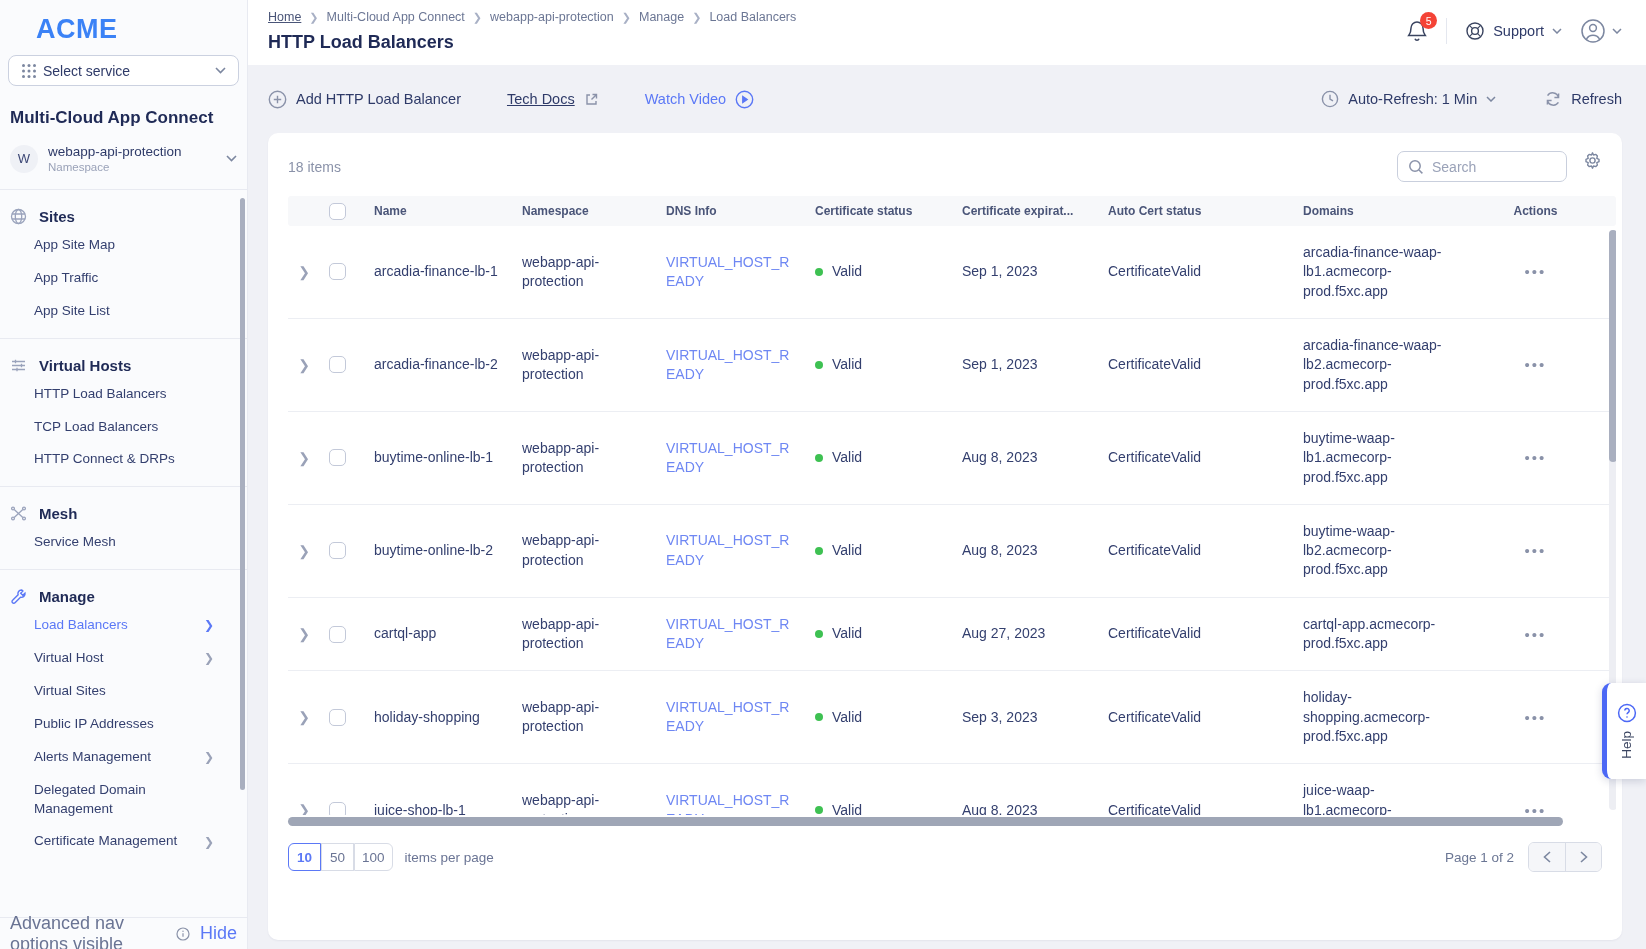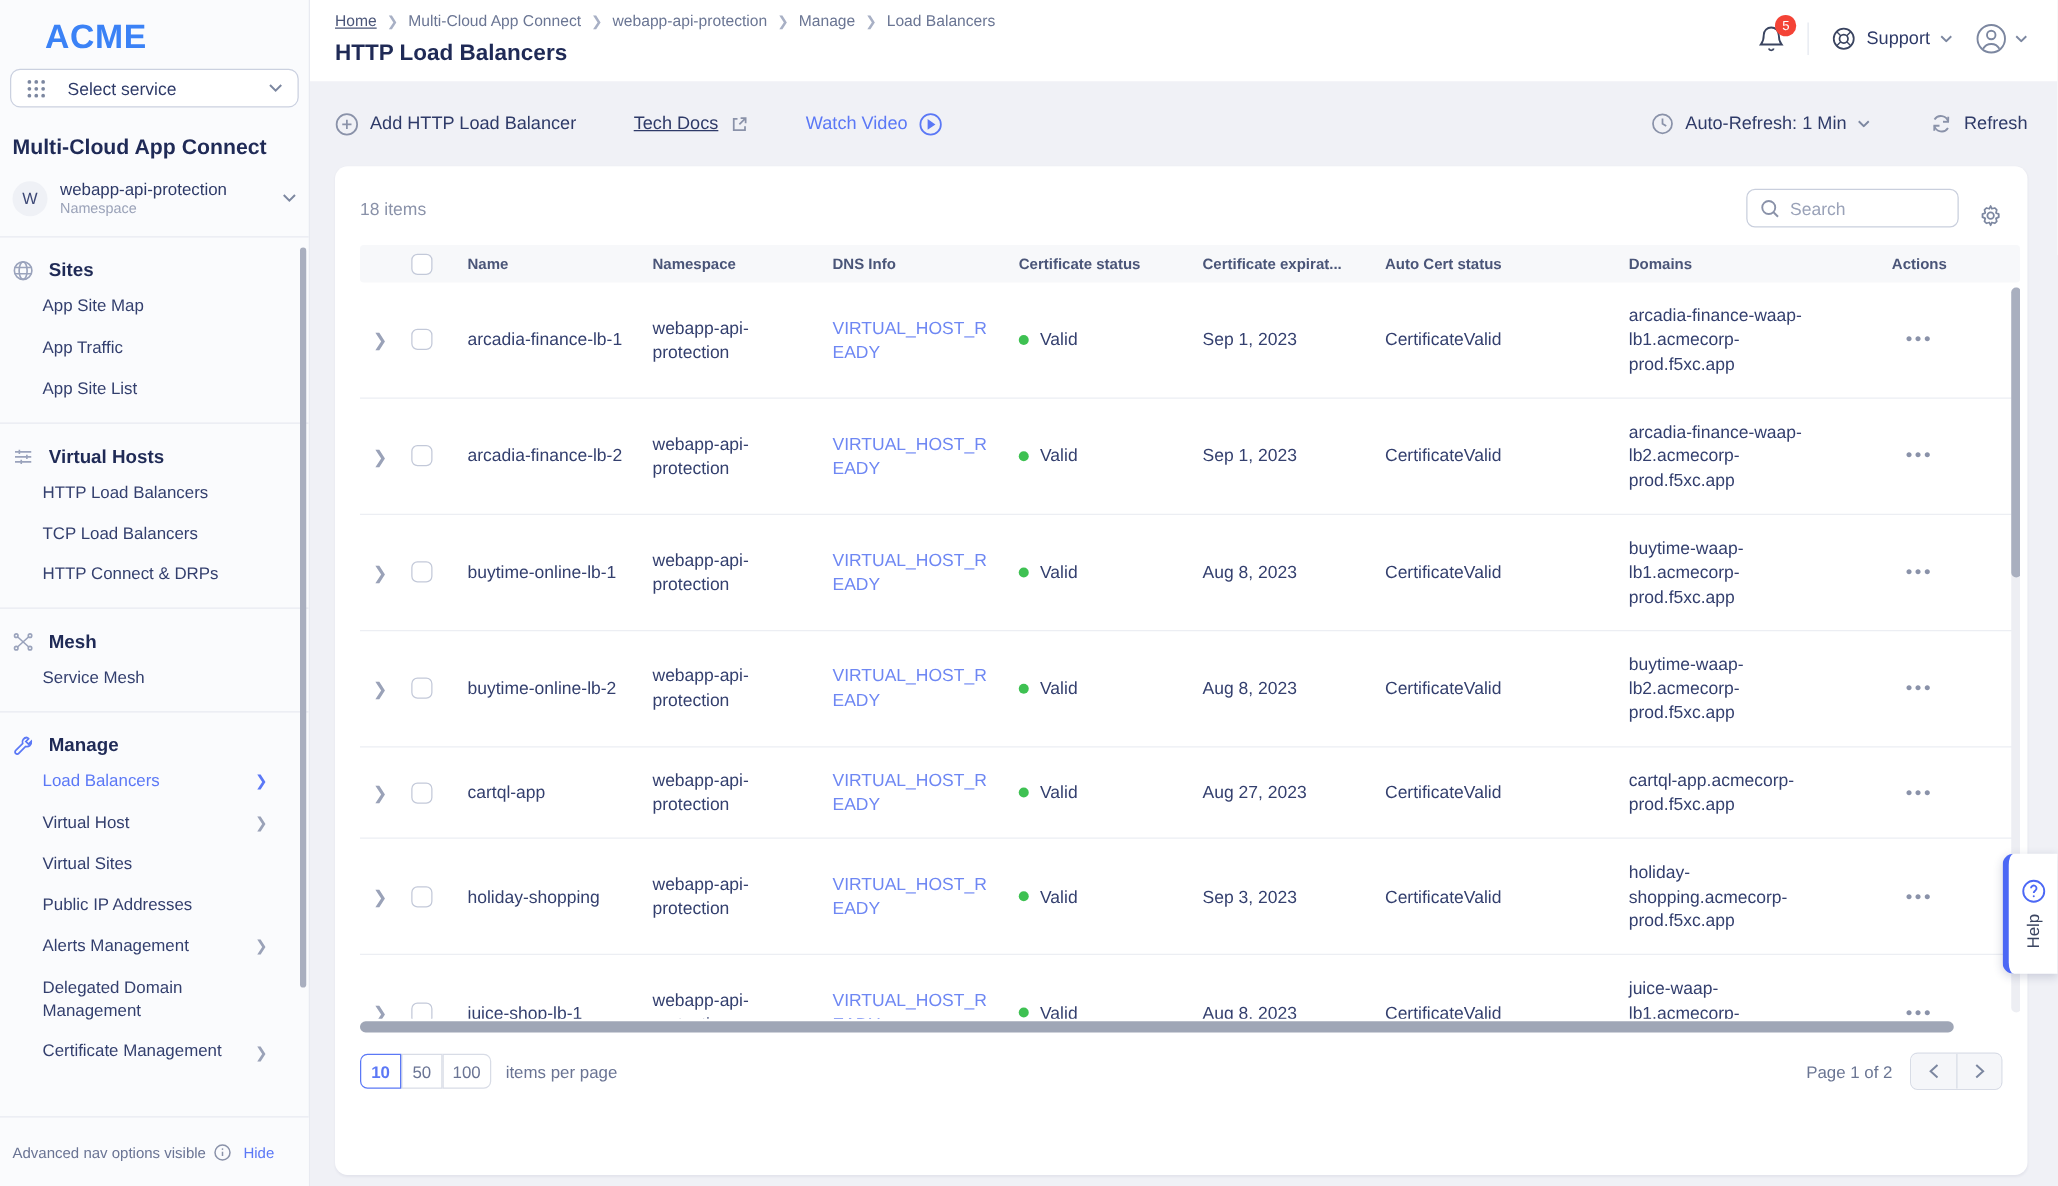--- a/index.html
+++ b/index.html
@@ -16,21 +16,21 @@
   .sidebar {
     width:248px; min-width:248px; height:949px;
     background:#FAFBFD;
     border-right:1px solid #E8EAF1;
     display:flex; flex-direction:column;
     position:relative;
   }
   .sidebar-top { padding:10px 8px 0 8px; }
   .logo { color:#3b82f6; font-size:27px; font-weight:bold; letter-spacing:.5px; padding:4px 0 10px 28px; }
   .service-picker {
-    display:flex; align-items:center; gap:17px;
+    display:flex; align-items:center; gap:6px;
     background:#fff; border:1px solid #CBD1E0; border-radius:8px;
     height:31px; padding:0 12px; cursor:pointer; color:#2E3A68; font-size:14px;
   }
   .service-picker .grow { flex:1; }
   .product-title { font-size:17px; font-weight:bold; color:#1F2A56; padding:22px 0 14px 2px; }
   .ns-row { display:flex; align-items:center; gap:10px; padding:2px 2px 16px 2px; cursor:pointer; }
   .ns-avatar {
     width:28px; height:28px; border-radius:50%; background:#EFF1F6;
     display:flex; align-items:center; justify-content:center;
     color:#3C4775; font-size:13px;
@@ -48,23 +48,23 @@
     display:flex; align-items:center;
     padding:7px 18px 7px 34px; font-size:13.5px; color:#333F6E; cursor:pointer;
     line-height:1.4;
   }
   .nav-item .lbl { flex:1; max-width:170px; }
   .nav-item.active { color:#5B78F6; }
   .nav-item .chev { color:#9AA2B8; font-size:12px; }
   .nav-item.active .chev { color:#5B78F6; }
 
   .sidebar-footer {
-    height:56px; border-top:1px solid #E8EAF1; background:#FAFBFD;
+    height:32px; border-top:1px solid #E8EAF1; background:#FAFBFD;
     display:flex; align-items:center; gap:6px; padding:0 10px;
-    font-size:12px; color:#6A7494; z-index:3;
+    font-size:18px; color:#6A7494; z-index:3;
   }
   .hide-link { color:#5B78F6; cursor:pointer; margin-left:4px; }
   .sidebar-scroll-thumb {
     position:absolute; right:2px; top:198px; width:5px; height:592px;
     background:#A9AFBF; border-radius:3px; z-index:4;
   }
 
   
   .main { flex:1; display:flex; flex-direction:column; background:#F0F1F6; position:relative; }
   .topbar {
@@ -98,21 +98,21 @@
   .toolbar-right .tool + .tool { margin-left:0; }
 
   
   .card {
     margin-top:22px; background:#fff; border-radius:10px;
     box-shadow:0 1px 2px rgba(30,40,90,.06);
     height:807px; display:flex; flex-direction:column; overflow:hidden;
   }
   .card-head { display:flex; align-items:center; justify-content:space-between; padding:18px 20px 14px 20px; }
   .items-count { color:#8A92A9; font-size:14px; }
-  .card-head-right { display:flex; align-items:flex-end; gap:16px; }
+  .card-head-right { display:flex; align-items:flex-start; gap:16px; }
   .search-box {
     display:flex; align-items:center; gap:8px; width:170px; height:31px;
     border:1px solid #C9CFDD; border-radius:7px; padding:0 10px; background:#fff;
   }
   .search-box input {
     border:none; outline:none; width:110px; font-size:14px; color:#2E3A68;
     font-family:"Liberation Sans", sans-serif; background:transparent;
   }
   .search-box input::placeholder { color:#9AA2B8; }
 

